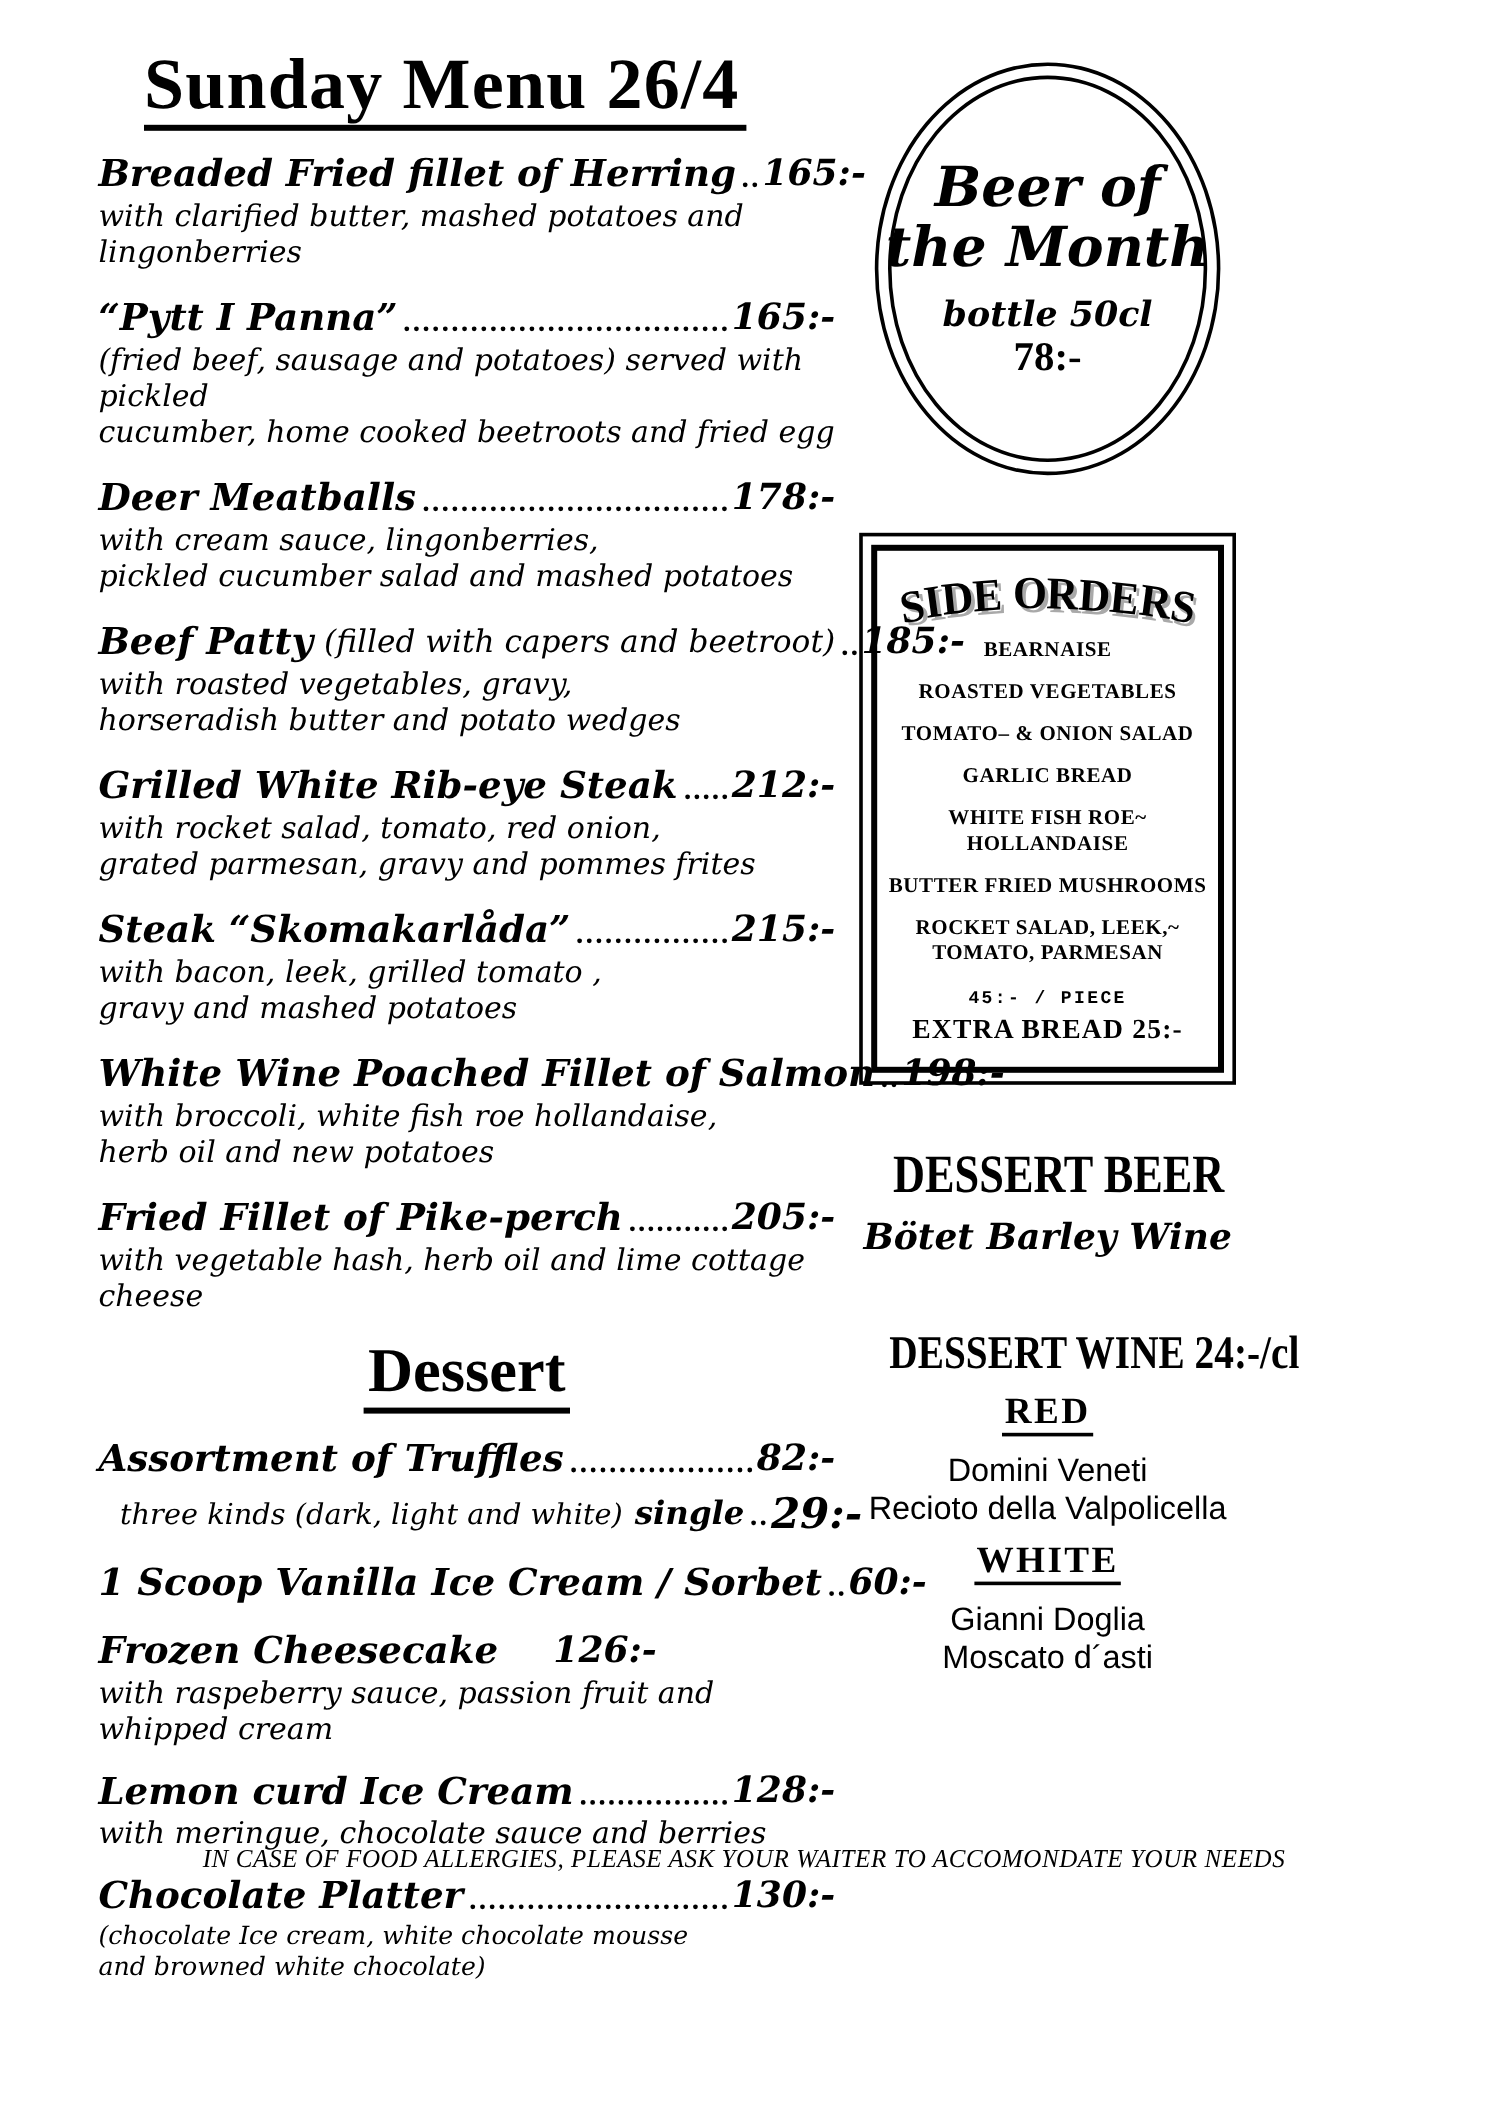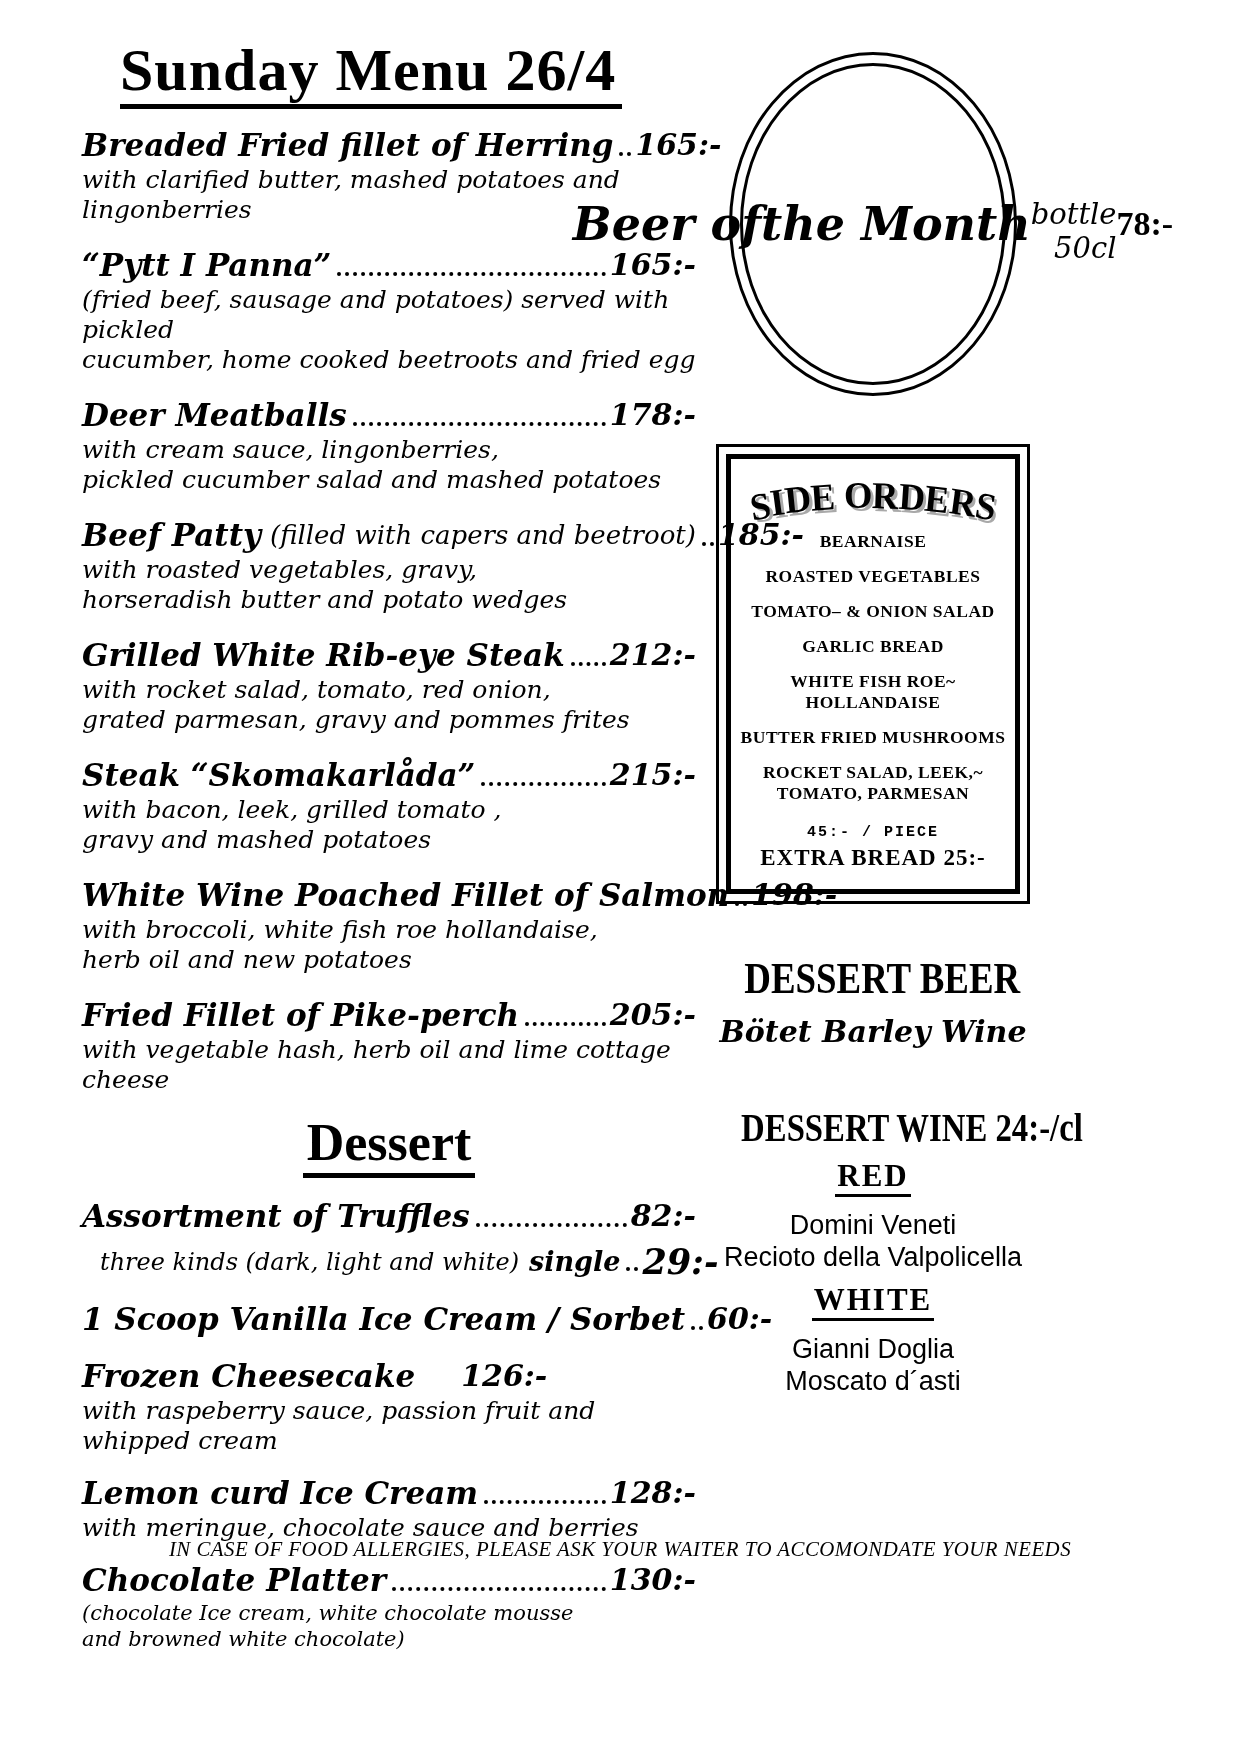--- a/index.html
+++ b/index.html
@@ -49,24 +49,24 @@
 
   
   .right-col { position:absolute; left:716px; top:52px; width:314px; }
 
   .oval-outer {
     width:282px; height:338px; margin:0 auto; position:relative;
     border:3px solid #000; border-radius:50%;
   }
   .oval-inner {
     position:absolute; inset:8px; border:3px solid #000; border-radius:50%;
-    display:flex; flex-direction:row; align-items:center; justify-content:center; text-align:right;
+    display:flex; flex-direction:column; align-items:center; justify-content:center; text-align:right;
   }
   .beer-line { font-size:46px; font-weight:bold; font-style:italic; line-height:50px; white-space:nowrap; }
-  .beer-bottle { font-size:29px; font-weight:normal; font-style:italic; margin-top:14px; }
+  .beer-bottle { font-size:29px; font-weight:bold; font-style:italic; margin-top:14px; }
   .beer-price { font-family:"Liberation Serif", serif; font-size:34px; font-weight:bold; }
 
   .so-outer { margin-top:48px; border:3px solid #000; padding:7px; }
   .so-inner { border:5px solid #000; padding:12px 4px 18px; text-align:center; }
   .so-title { white-space:nowrap; margin:2px 0 14px; transform:scaleX(0.96); }
   .so-char {
     display:inline-block; font-family:"Liberation Serif", serif; font-weight:bold;
     font-size:38px; line-height:44px; text-shadow:3px 3px 0 #a9a9a9;
   }
   .so-item {

